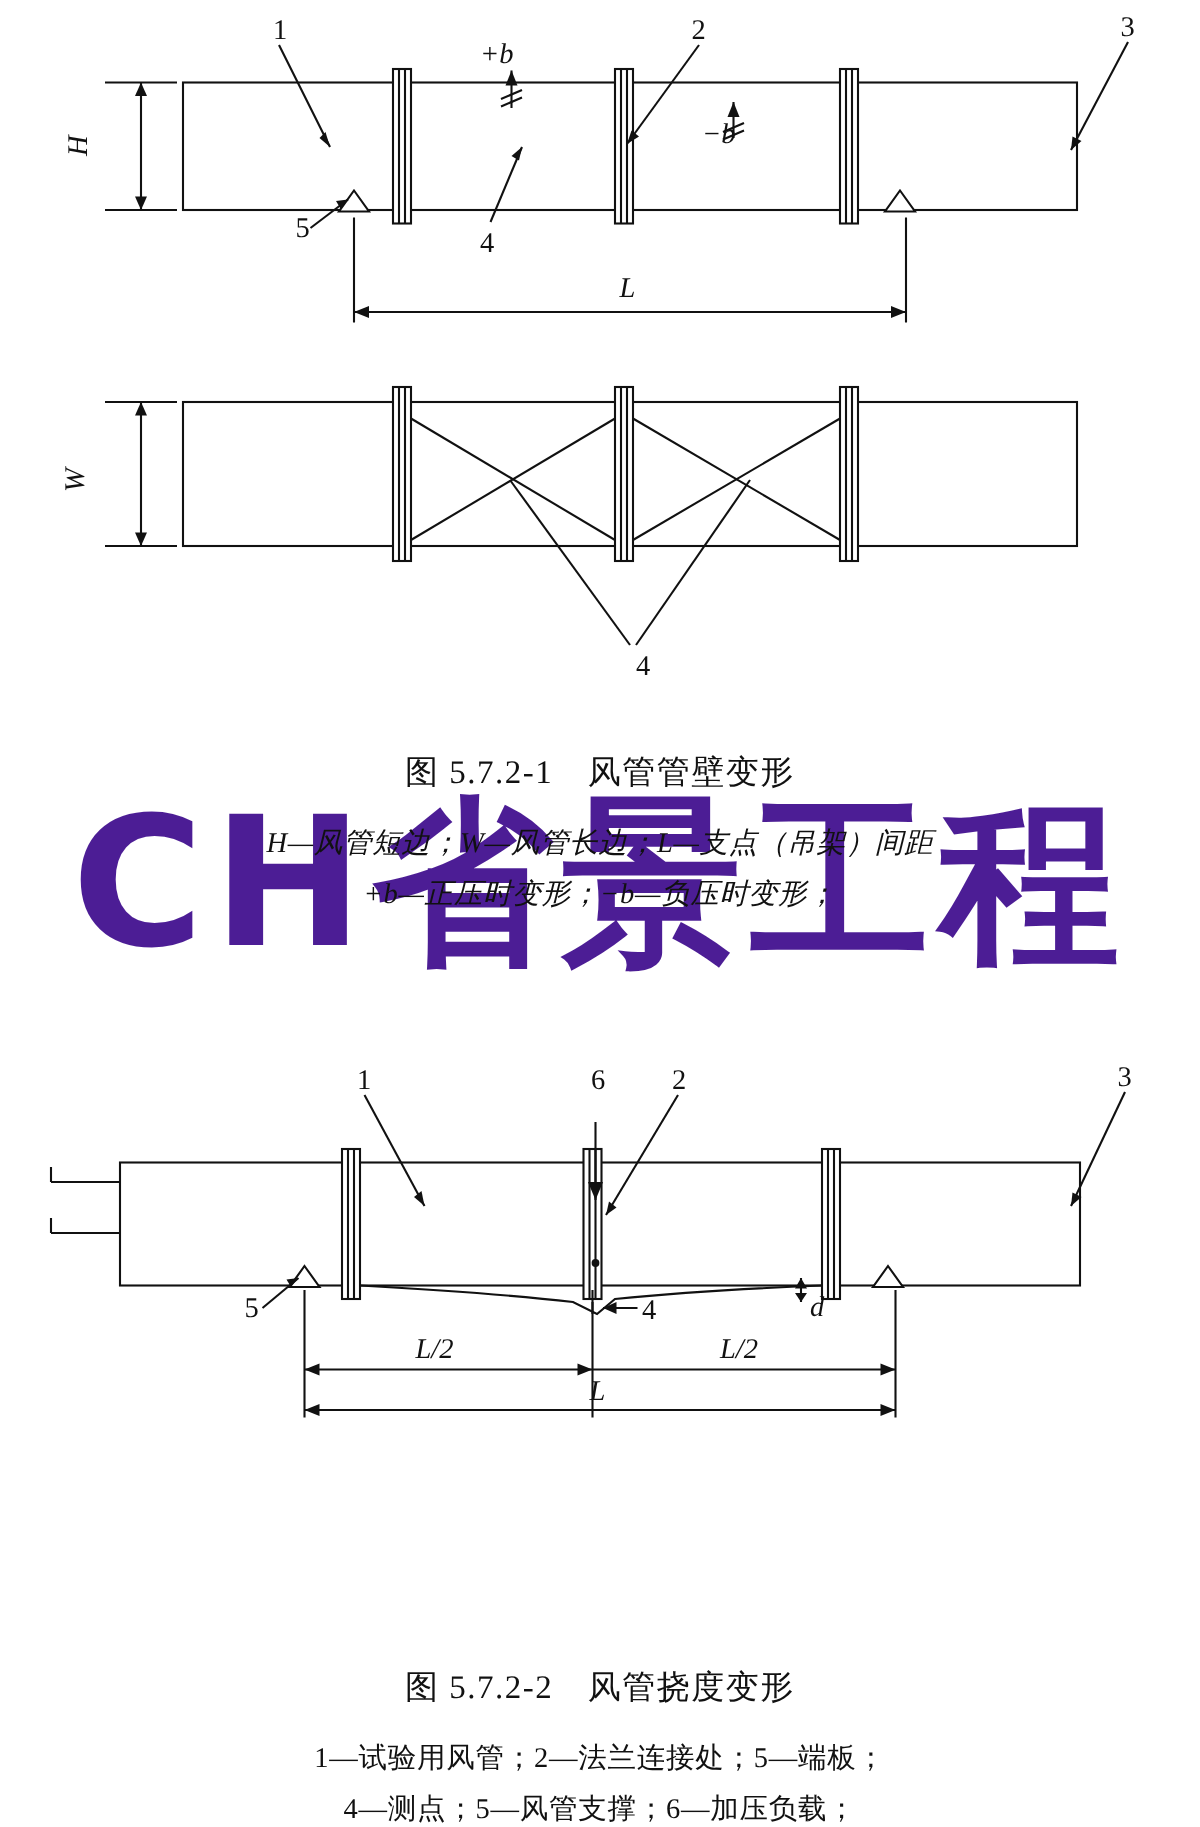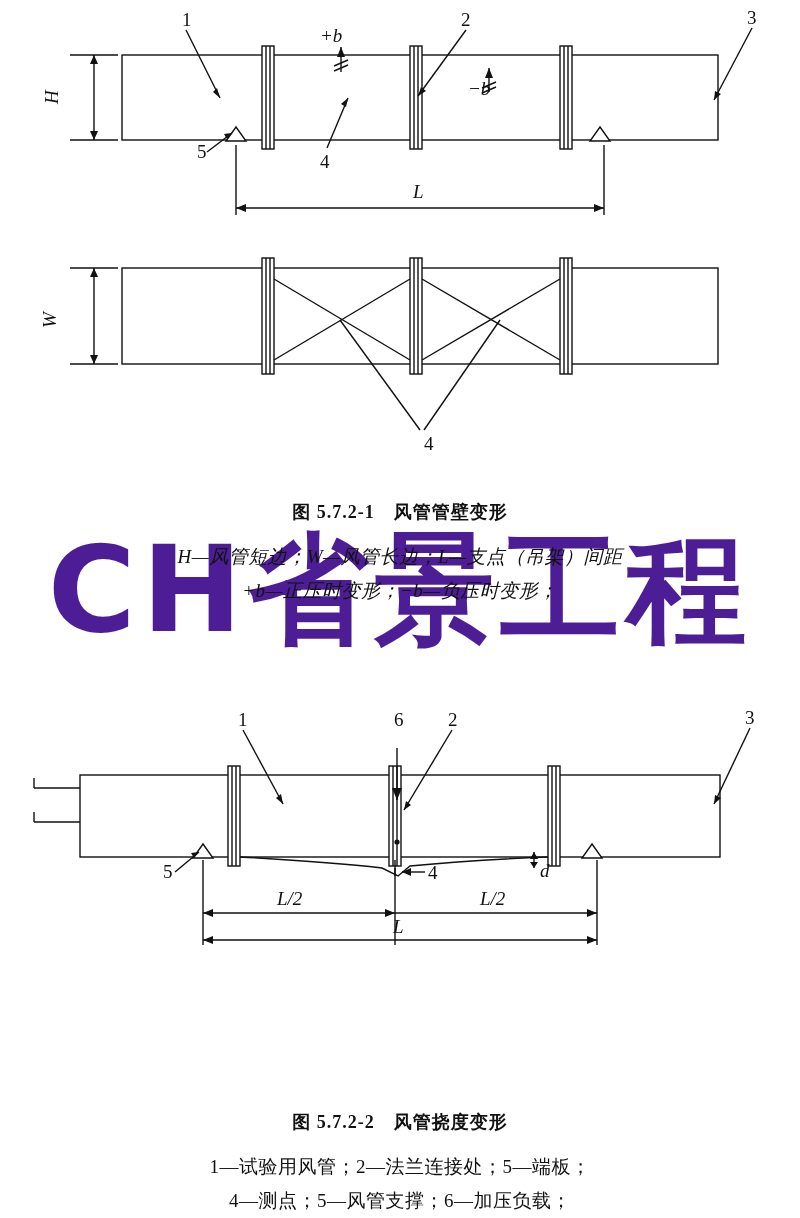--- a/index.html
+++ b/index.html
@@ -42,22 +42,22 @@
     z-index: 0;
     user-select: none;
   }
   .caption-block {
     position: absolute;
     width: 800px;
     text-align: center;
     z-index: 3;
   }
   .cap-title {
-    font-size: 18px;
-    font-weight: bold;
+    font-size: 22px;
+    font-weight: normal;
     letter-spacing: 1px;
     margin-bottom: 16px;
   }
   .cap-line {
     font-size: 19px;
     line-height: 34px;
     letter-spacing: 0.5px;
   }
   #cap1 { top: 500px; }
   #cap2 { top: 1110px; }

